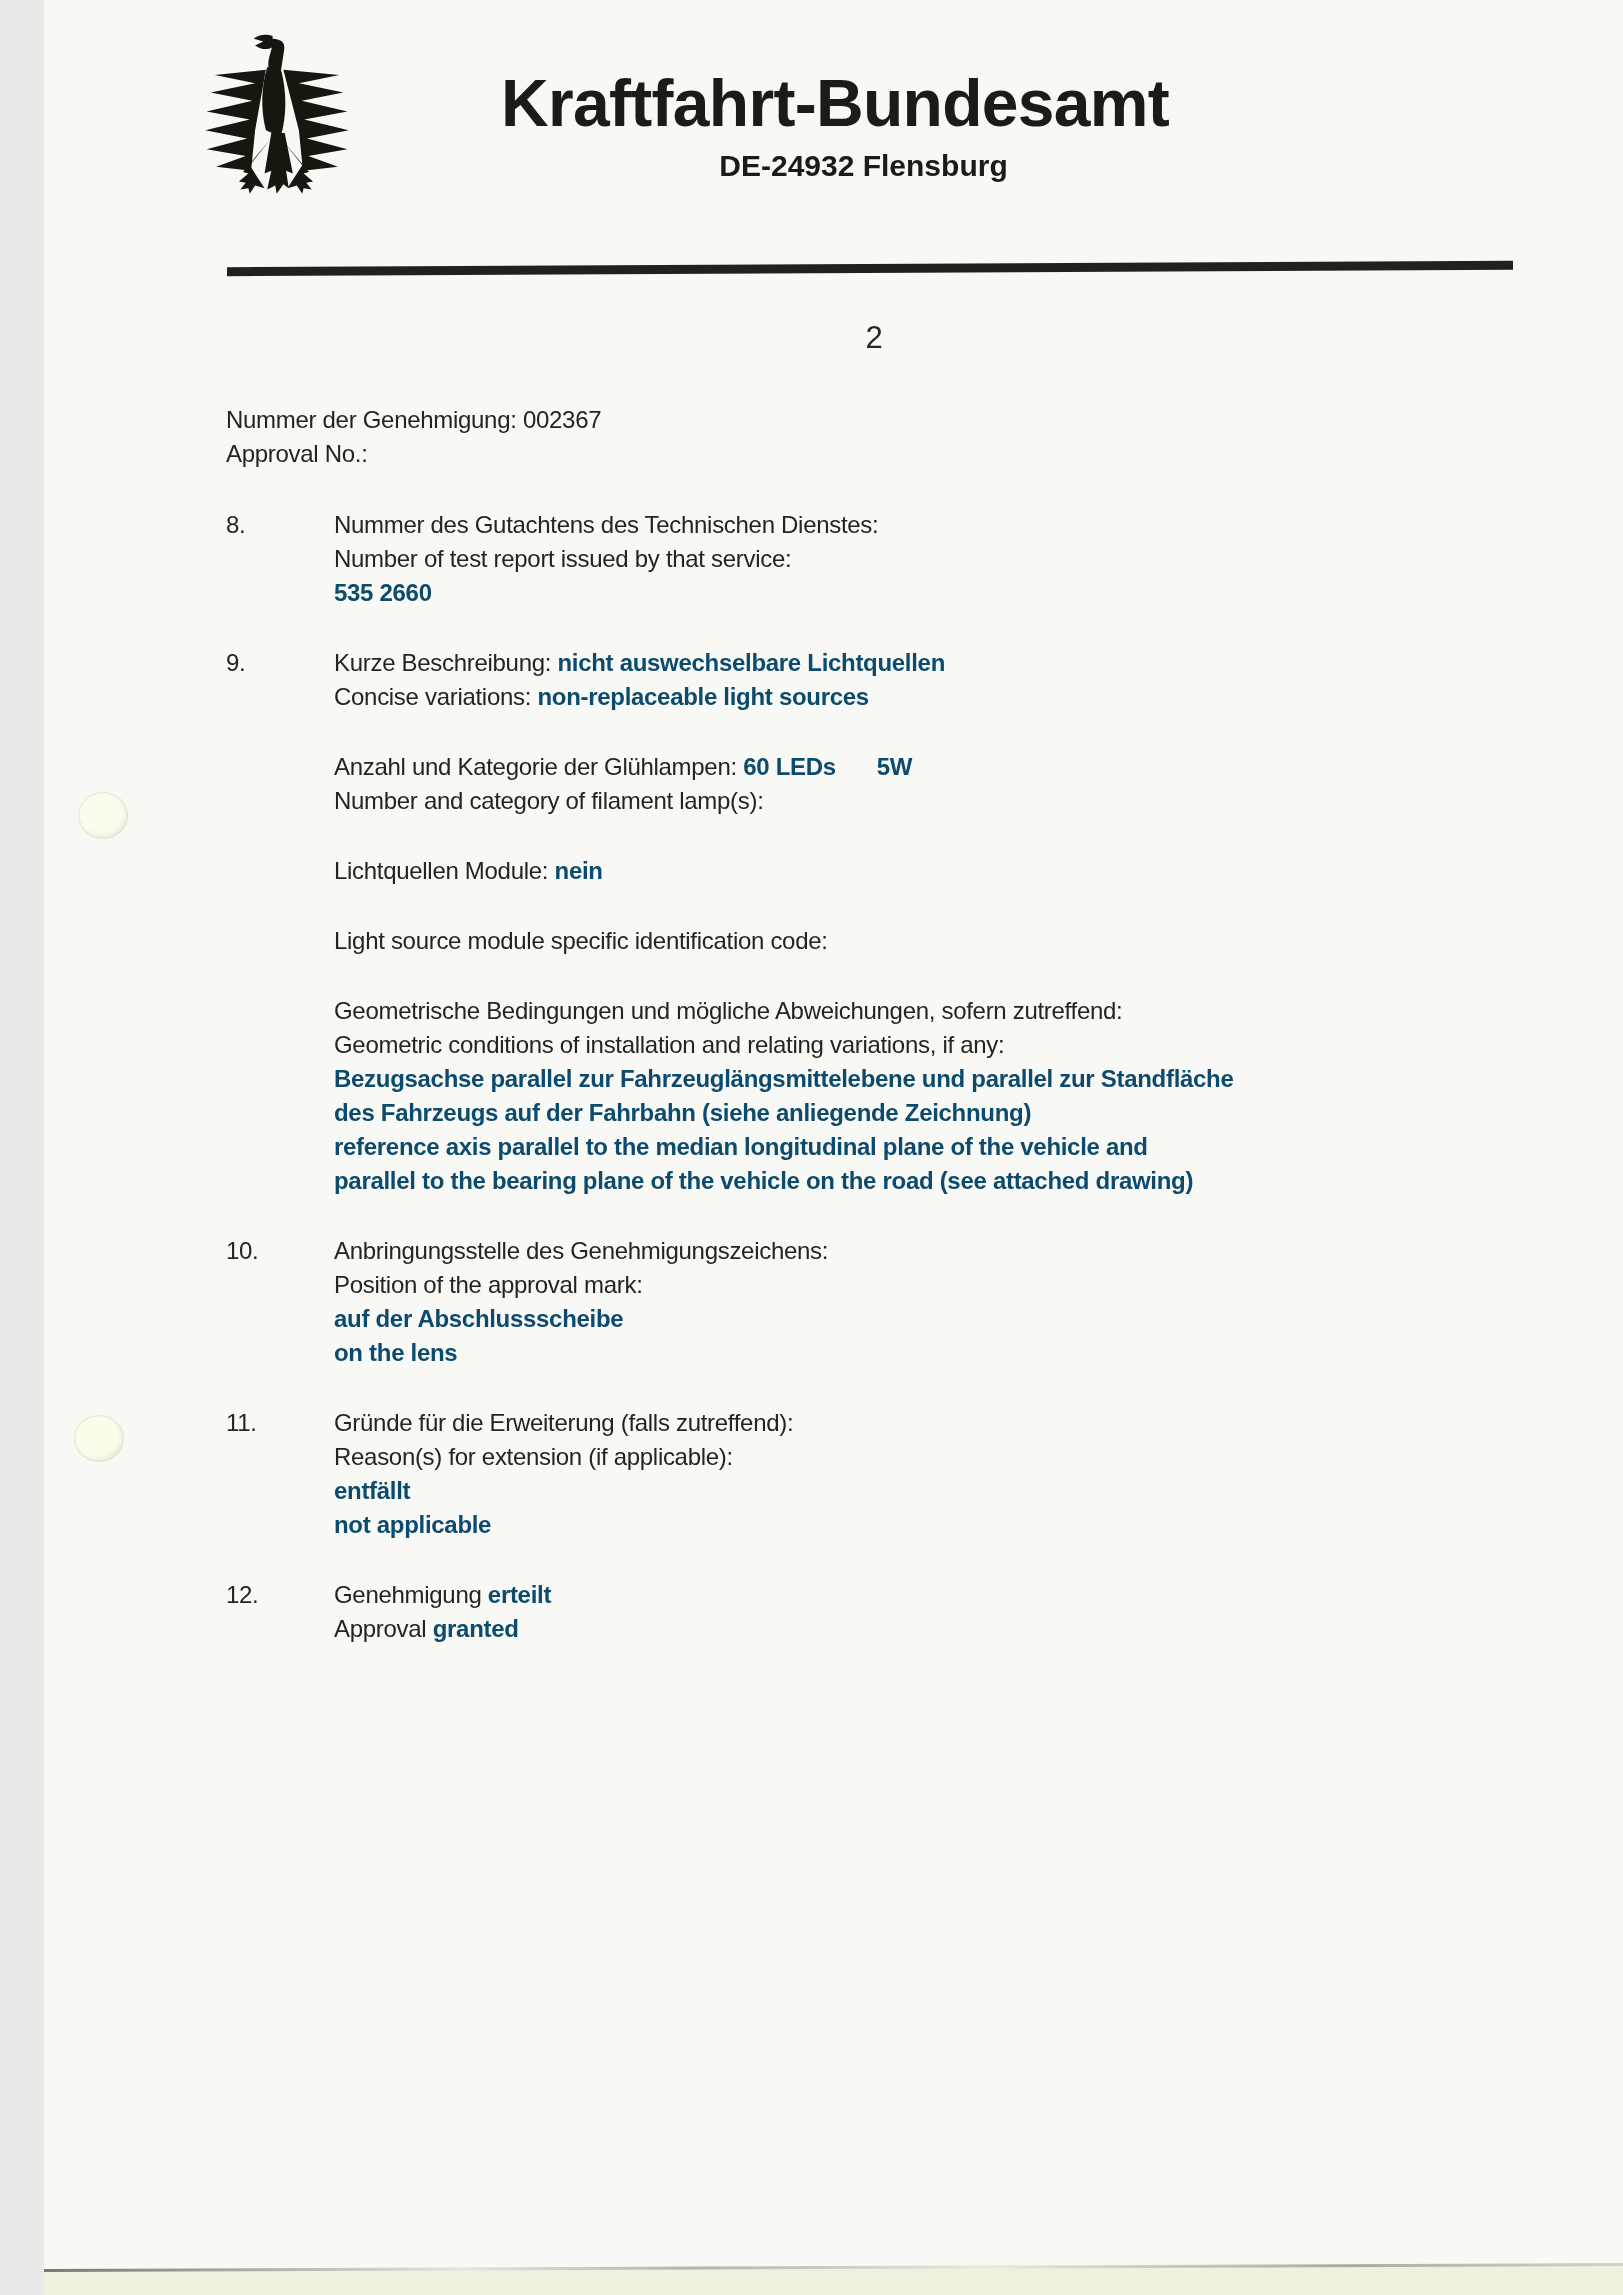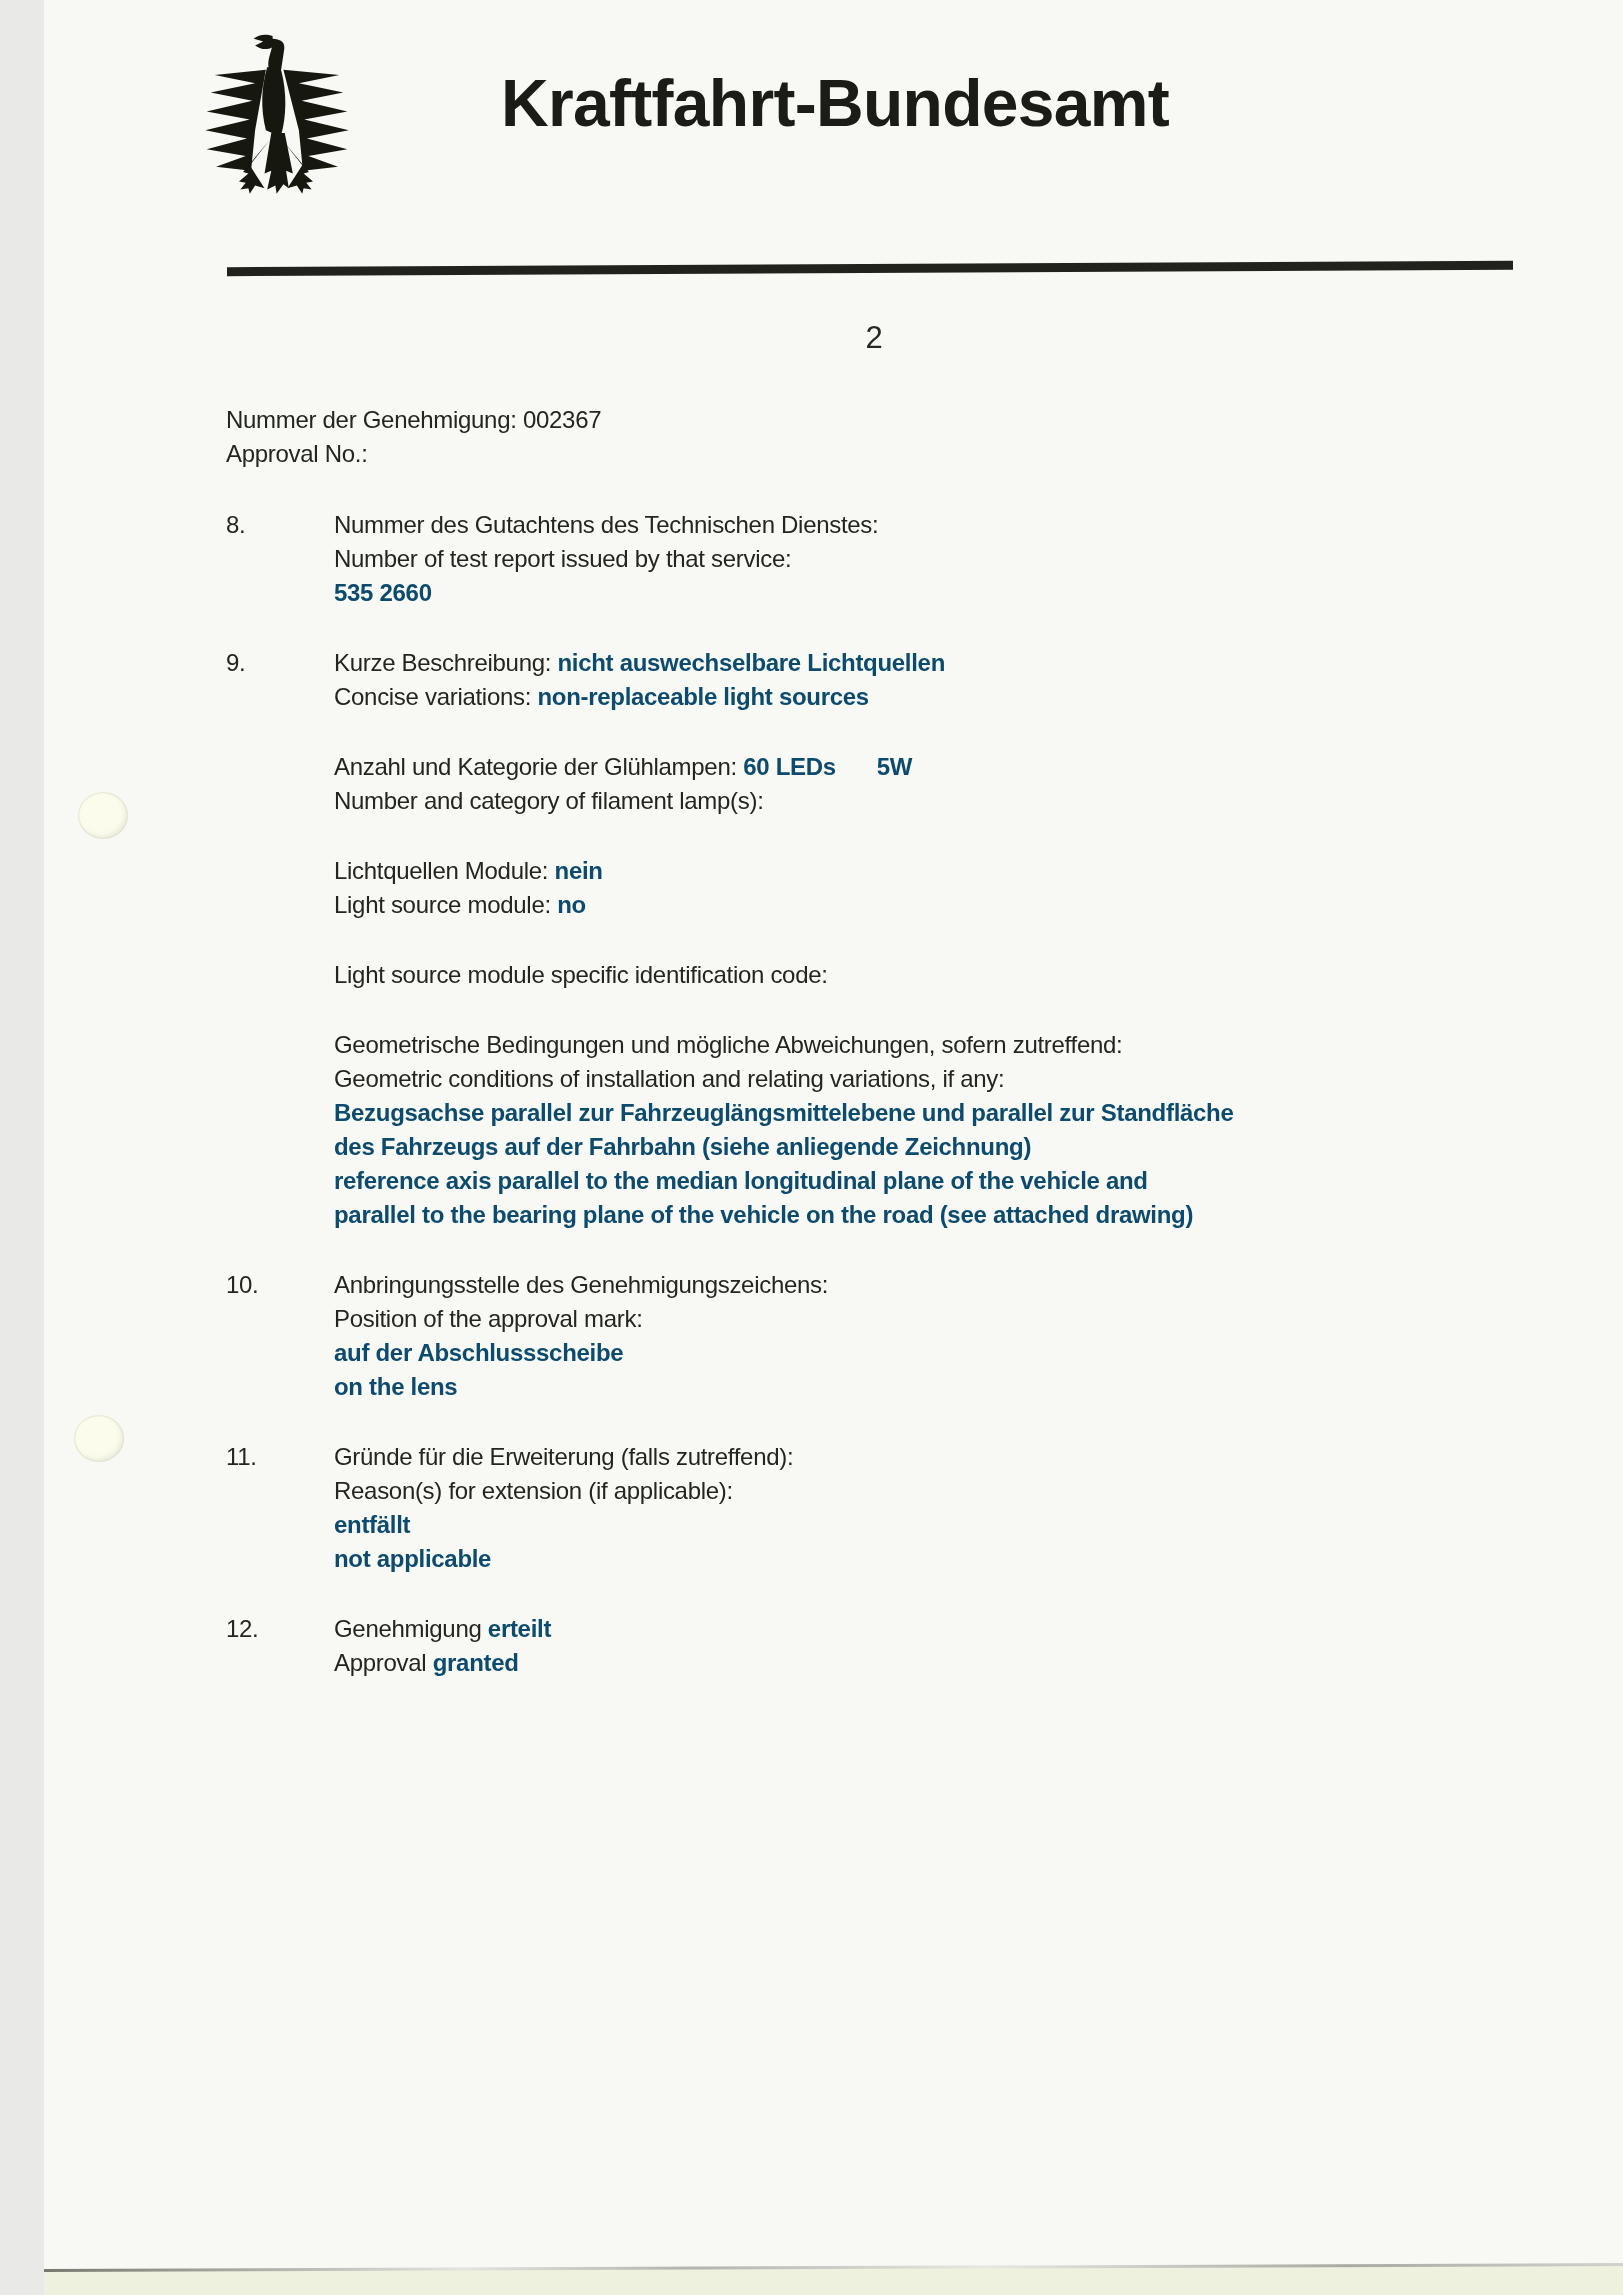--- a/index.html
+++ b/index.html
@@ -92,20 +92,21 @@
 
         <path d="M102 160 L62 208 l8 2 -14 12 10 2 -8 10 12 -2 2 8 8 -12 14 4 -22 -34 z"></path>
 
         <path d="M120 160 L160 208 l-8 2 14 12 -10 2 8 10 -12 -2 -2 8 -8 -12 -14 4 22 -34 z"></path>
       </g>
     </svg>
   </div>
 
   <div class="title-block">
     <div class="title">Kraftfahrt-Bundesamt</div>
+    <div class="subtitle">DE-24932 Flensburg</div>
   </div>
 
   <div class="rule"></div>
 
   <div class="page-number">2</div>
 
   <div class="content">
     <div class="approval">
       <div class="text-line">Nummer der Genehmigung: 002367</div>
       <div class="text-line">Approval No.:</div>
@@ -131,21 +132,20 @@
           <div class="section-number"></div>
           <div class="section-body">
             <div class="text-line"><span class="seg">Anzahl und Kategorie der Glühlampen: </span><span class="seg bold">60 LEDs</span><span class="seg bold gap">5W</span></div>
             <div class="text-line"><span class="seg">Number and category of filament lamp(s):</span></div>
           </div>
         </div>
         <div class="section-row">
           <div class="section-number"></div>
           <div class="section-body">
             <div class="text-line"><span class="seg">Lichtquellen Module: </span><span class="seg bold">nein</span></div>
-            <div class="text-line"><span class="seg">Light source module: </span><span class="seg bold">no</span></div>
           </div>
         </div>
         <div class="section-row">
           <div class="section-number"></div>
           <div class="section-body">
             <div class="text-line"><span class="seg">Light source module specific identification code:</span></div>
           </div>
         </div>
         <div class="section-row">
           <div class="section-number"></div>

